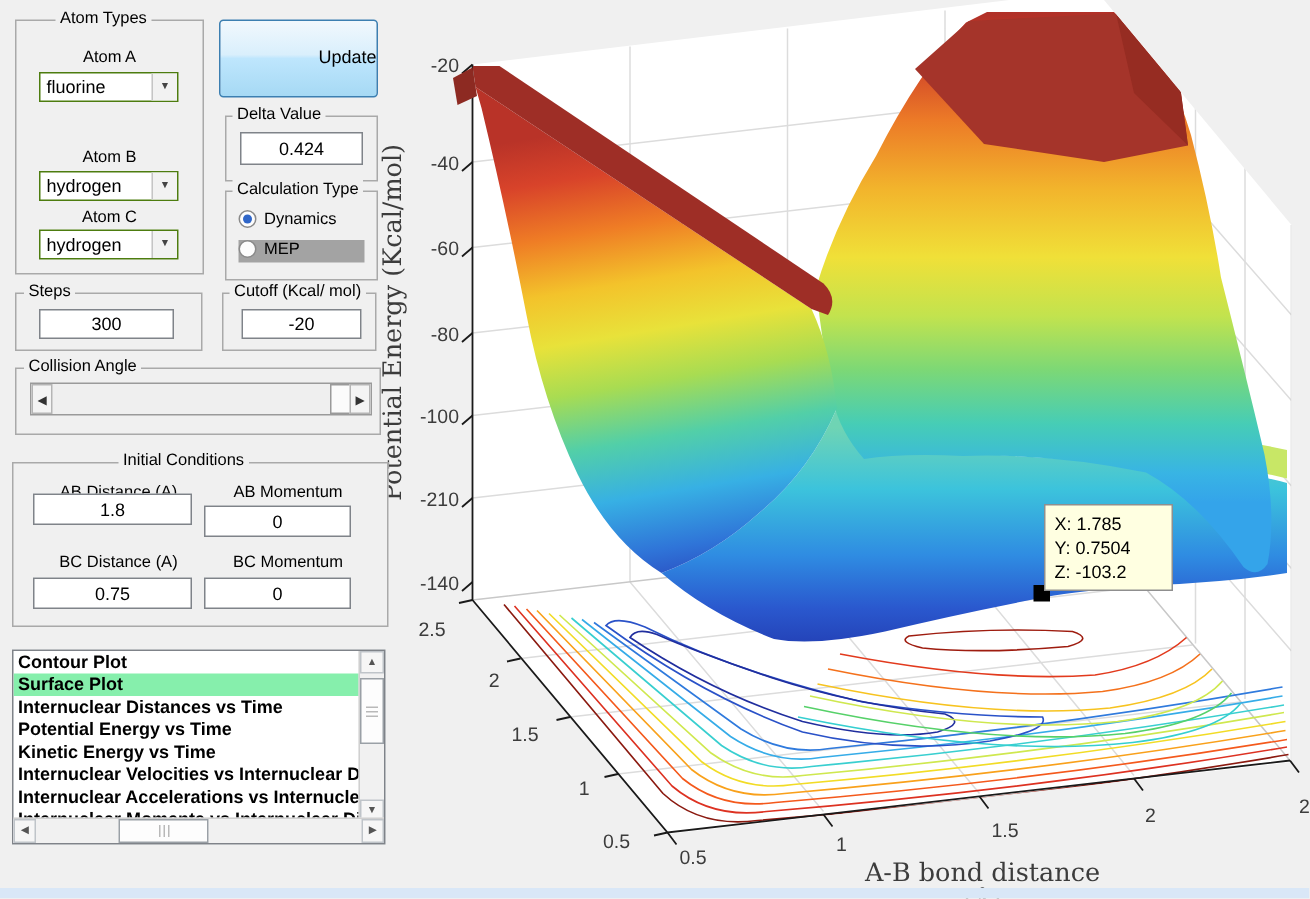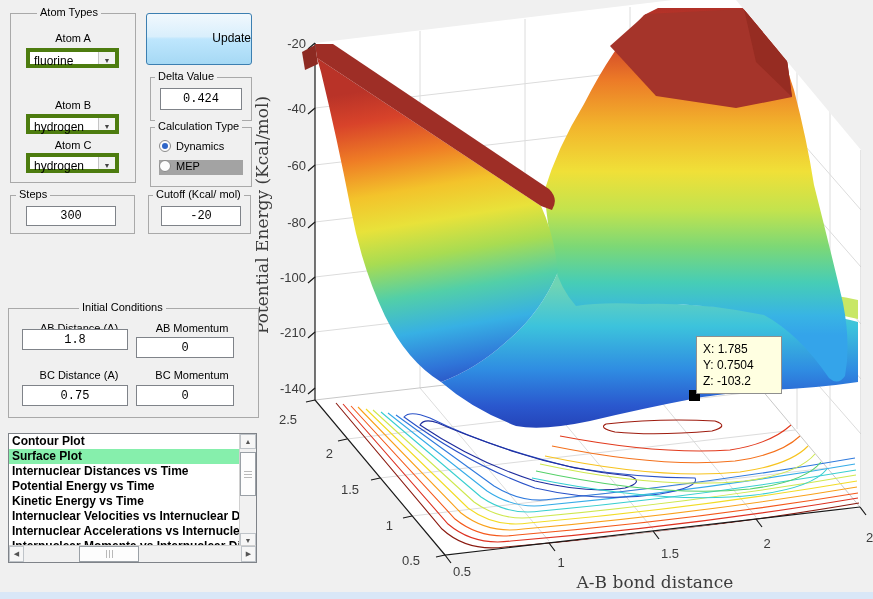--- a/index.html
+++ b/index.html
@@ -3,24 +3,24 @@
 <meta charset="utf-8">
 <style>
   html,body{margin:0;padding:0;background:#f0f0f0;}
   .stage{position:relative;width:873px;height:599px;background:#f0f0f0;overflow:hidden;
          font-family:"Liberation Sans",sans-serif;font-size:11px;color:#000;}
   
   .gpanel{position:absolute;border:1px solid #a9a9a9;background:#f0f0f0;}
   .gtitle{position:absolute;top:-8px;background:#f0f0f0;padding:0 3px;font-size:11px;white-space:nowrap;}
   
   .tfield{position:absolute;background:#fff;border:1px solid #7f8389;text-align:center;
-          font-size:12px;font-family:Liberation Mono, monospace;padding:0;box-sizing:border-box;}
+          font-size:12px;font-family:Liberation Sans, sans-serif;padding:0;box-sizing:border-box;}
   .lbl{position:absolute;text-align:center;font-size:11px;}
   
-  .combo{position:absolute;background:#fff;border:4px solid #4d7c0f;box-sizing:border-box;cursor:default;}
+  .combo{position:absolute;background:#fff;border:1px solid #4d7c0f;box-sizing:border-box;cursor:default;}
   .combo .val{position:absolute;left:4px;top:2px;font-size:12px;}
   .combo .cbtn{position:absolute;right:0;top:0;bottom:0;width:16px;background:#f2f2f2;
                border-left:1px solid #c5c5c5;text-align:center;color:#444;font-size:7px;line-height:18px;}
   
   .ubtn{position:absolute;left:146px;top:13px;width:104px;height:50px;border:1px solid #3c7fb1;border-radius:3px;
         background:linear-gradient(#f1f8fd 0%,#d9effc 45%,#bee6fd 50%,#a6d9f4 100%);
         font-size:12px;text-align:right;line-height:48px;cursor:pointer;}
   
   .radio-row{position:absolute;left:8px;height:15px;display:flex;align-items:flex-start;gap:5px;}
   .rdot{width:12px;height:12px;border-radius:50%;border:1px solid #8a8a8a;background:#fdfdfd;position:relative;box-sizing:border-box;}
@@ -233,20 +233,28 @@
   <div class="gpanel" style="left:10px;top:195px;width:123px;height:37px">
     <div class="gtitle" style="left:5px">Steps</div>
     <input class="tfield" style="left: 15px; top: 10px; width: 90px; height: 20px;" readonly="" value="300">
   </div>
 
   <div class="gpanel" style="left:148px;top:195px;width:101px;height:37px">
     <div class="gtitle" style="left:4px">Cutoff (Kcal/ mol)</div>
     <input class="tfield" style="left: 12px; top: 10px; width: 80px; height: 20px;" readonly="" value="-20">
   </div>
 
+  <div class="gpanel" style="left:10px;top:245px;width:242px;height:43px">
+    <div class="gtitle" style="left:5px">Collision Angle</div>
+    <div class="slider">
+      <span class="sarrow" style="left:0">◀</span>
+      <span class="sthumb"></span>
+      <span class="sarrow" style="right:0">▶</span>
+    </div>
+  </div>
 
   <div class="gpanel" style="left:8px;top:308px;width:249px;height:108px">
     <div class="gtitle" style="left:70px">Initial Conditions</div>
     <div class="lbl" style="left:10px;top:13px;width:120px">AB Distance (A)</div>
     <div class="lbl" style="left:128px;top:13px;width:110px">AB Momentum</div>
     <input class="tfield" style="left: 13px; top: 20px; width: 106px; height: 21px;" readonly="" value="1.8">
     <input class="tfield" style="left: 127px; top: 28px; width: 98px; height: 21px;" readonly="" value="0">
     <div class="lbl" style="left:10px;top:60px;width:120px">BC Distance (A)</div>
     <div class="lbl" style="left:128px;top:60px;width:110px">BC Momentum</div>
     <input class="tfield" style="left: 13px; top: 76px; width: 106px; height: 21px;" readonly="" value="0.75">

